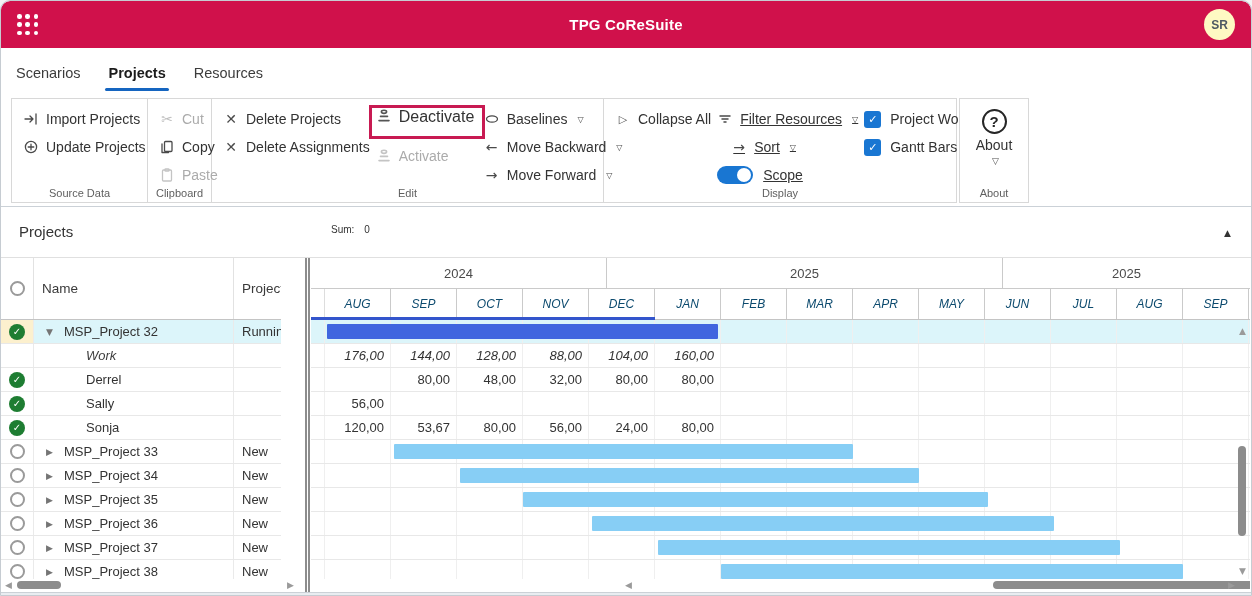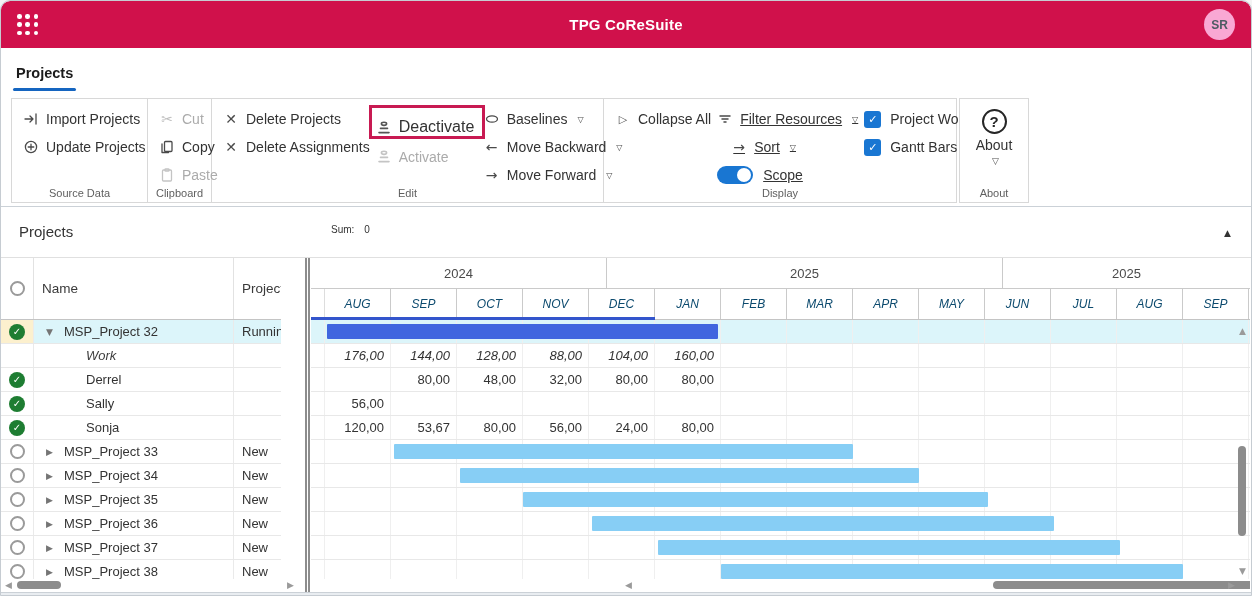--- a/index.html
+++ b/index.html
@@ -7,21 +7,21 @@
         border-radius:10px 10px 0 0;box-sizing:border-box;overflow:hidden;
         font-family:"Liberation Sans",sans-serif;color:#333;}
   .glyph{font-family:"DejaVu Sans",sans-serif;}
   .top-bg{position:absolute;top:47px;left:0;right:0;height:158px;background:#fff;}
 
   
   .app-header{position:absolute;top:0;left:0;right:0;height:47px;background:var(--header-bg);border-radius:9px 9px 0 0;}
   .grid-icon{position:absolute;left:16px;top:13px;width:22px;height:22px;display:grid;grid-template-columns:repeat(3,1fr);grid-template-rows:repeat(3,1fr);gap:3px;}
   .grid-icon i{width:4.5px;height:4.5px;border-radius:50%;background:#fff;}
   .app-title{position:absolute;top:0;left:0;right:0;height:47px;display:flex;align-items:center;justify-content:center;color:#fff;font-weight:bold;font-size:15px;letter-spacing:.2px;border-radius:20px;}
-  .avatar{position:absolute;right:16px;top:8px;width:31px;height:31px;border-radius:50%;background:#f9a8d4;color:#4e5a63;font-size:12px;font-weight:bold;display:flex;align-items:center;justify-content:center;}
+  .avatar{position:absolute;right:16px;top:8px;width:31px;height:31px;border-radius:50%;background:#fef9c3;color:#4e5a63;font-size:12px;font-weight:bold;display:flex;align-items:center;justify-content:center;}
 
   
   .tab-bar{position:absolute;top:47px;left:0;right:0;height:50px;display:flex;align-items:stretch;gap:22px;padding-left:12px;}
   .tab{position:relative;font-size:14.5px;color:#3c3c3c;display:flex;align-items:center;padding:0 3px;cursor:default;}
   .tab.active{font-weight:bold;color:#1b1b1b;}
   .tab.active::after{content:"";position:absolute;left:0;right:0;bottom:7px;height:3px;border-radius:2px;background:var(--tab-underline);}
 
   
   .ribbon{position:absolute;top:97px;left:10px;height:105px;display:flex;gap:2px;}
   .ribbon-main{display:flex;border:1px solid #D8D8D8;background:#fff;box-sizing:border-box;}
@@ -31,21 +31,21 @@
   .g-source{width:136px;} .g-clip{width:64px;} .g-edit{width:392px;} .g-disp{width:352px;}
   .rbtn{display:flex;align-items:center;gap:7px;height:28px;font-size:14px;color:#333;padding:0 3px;white-space:nowrap;}
   .rbtn.disabled{color:var(--disabled);}
   .rbtn.disabled svg{stroke:#C4C4C4;}
   .icon16{width:16px;height:16px;display:inline-flex;align-items:center;justify-content:center;flex:none;}
   .icon16 svg{stroke:#4a4a4a;fill:none;stroke-width:1.3;stroke-linecap:round;stroke-linejoin:round;}
   .txt-ic{font-size:14px;color:#4a4a4a;width:16px;text-align:center;flex:none;}
   .dd{font-size:8px;color:#4a4a4a;margin-left:3px;}
   .cols{display:flex;}
   .col-a{width:160px;} .col-b{width:108px;} .col-c{flex:1;}
-  .hl{display:inline-flex;align-items:flex-end;gap:7px;border:3px solid var(--hl-box);padding:0 8px 0 4px;height:28px;margin-left:-4px;box-sizing:content-box;}
+  .hl{display:inline-flex;align-items:flex-start;gap:7px;border:3px solid var(--hl-box);padding:0 8px 0 4px;height:28px;margin-left:-4px;box-sizing:content-box;}
   .d-col-a{width:104px;} .d-col-b{width:158px;text-decoration:underline;} .d-col-c{flex:1;}
   .indent14{margin-left:14px;}
   .cb{width:17px;height:17px;border-radius:3px;background:var(--accent);display:flex;align-items:center;justify-content:center;color:#fff;font-size:11px;flex:none;}
   .tg{width:36px;height:18px;border-radius:9px;background:var(--accent);position:relative;flex:none;}
   .tg i{position:absolute;right:2px;top:2px;width:14px;height:14px;border-radius:50%;background:#fff;}
   .about-box{width:70px;border:1px solid #D8D8D8;background:#fff;position:relative;display:flex;flex-direction:column;align-items:center;padding-top:10px;gap:3px;box-sizing:border-box;}
   .q-circle{width:25px;height:25px;border-radius:50%;border:2.5px solid #262626;display:flex;align-items:center;justify-content:center;font-weight:bold;font-size:15px;color:#262626;box-sizing:border-box;}
   .about-text{font-size:14px;color:#333;}
 
   
@@ -121,21 +121,23 @@
         <i></i>
         <i></i>
         <i></i>
         <i></i>
     </div>
     <div class="app-title">TPG CoReSuite</div>
     <div class="avatar">SR</div>
   </div>
 
   <div class="tab-bar">
+    <div class="tab">Scenarios</div>
     <div class="tab active">Projects</div>
+    <div class="tab">Resources</div>
   </div>
 
   <div class="ribbon">
     <div class="ribbon-main">
 
       <div class="rgroup g-source">
         <div class="rbtn">
           <span class="icon16">
             <svg viewBox="0 0 16 16" width="16" height="16">
                 <path d="M2 8h8M7 5l3 3-3 3M13 3v10"></path>

